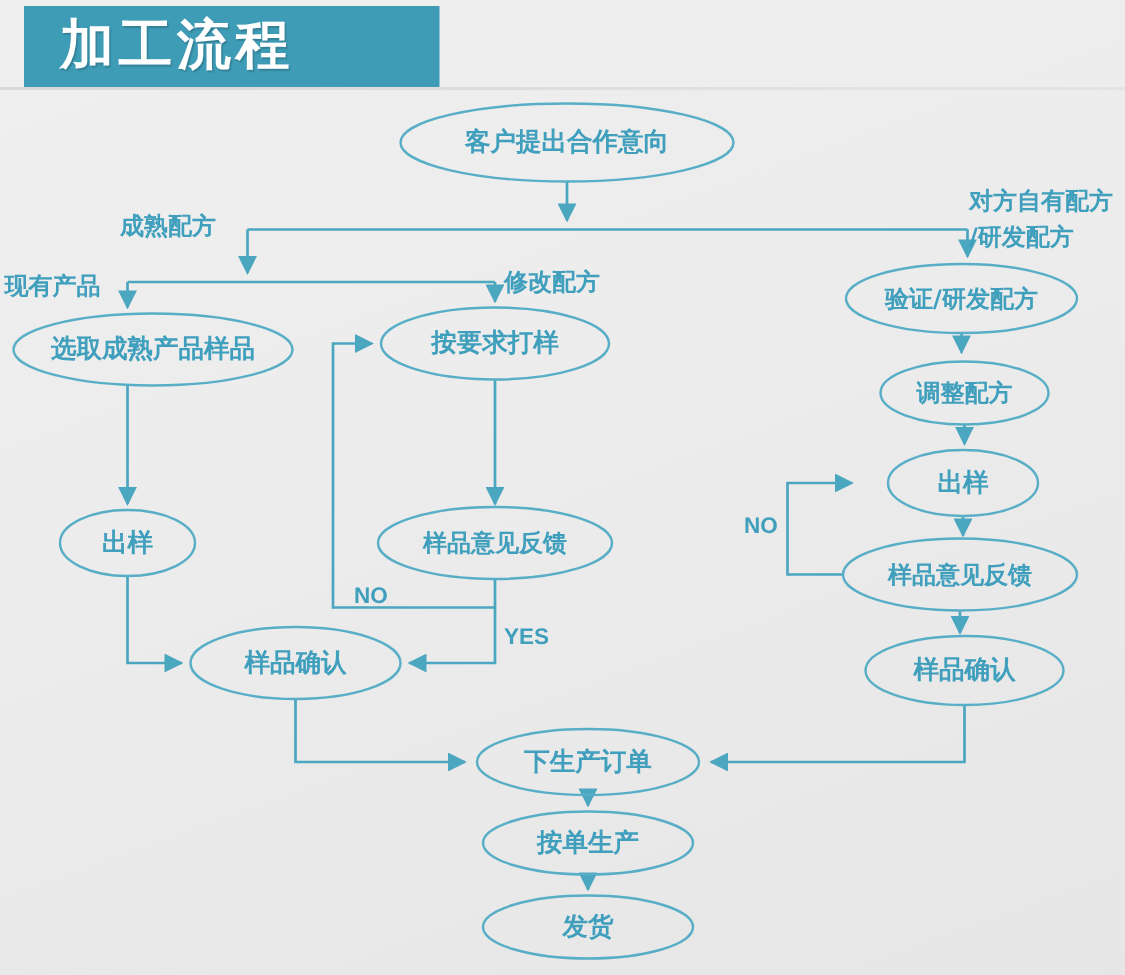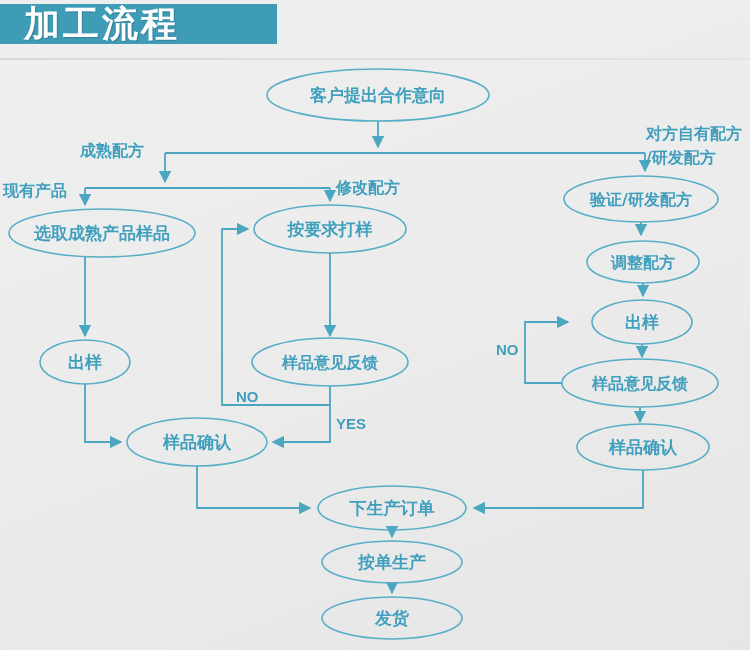--- a/index.html
+++ b/index.html
@@ -15,24 +15,24 @@
     position: relative;
   }
   #root {
     position: relative;
     width: 750px;
     height: 650px;
   }
   
   .title-banner {
     position: absolute;
-    left: 0;
+    left: 16px;
     top: 4px;
     width: 277px;
-    height: 40px;
+    height: 54px;
     background: #3e9cb6;
     display: flex;
     align-items: center;
     box-sizing: border-box;
     padding-left: 24px;
   }
   .title-banner .title-text {
     color: #ffffff;
     font-size: 36px;
     font-weight: bold;

